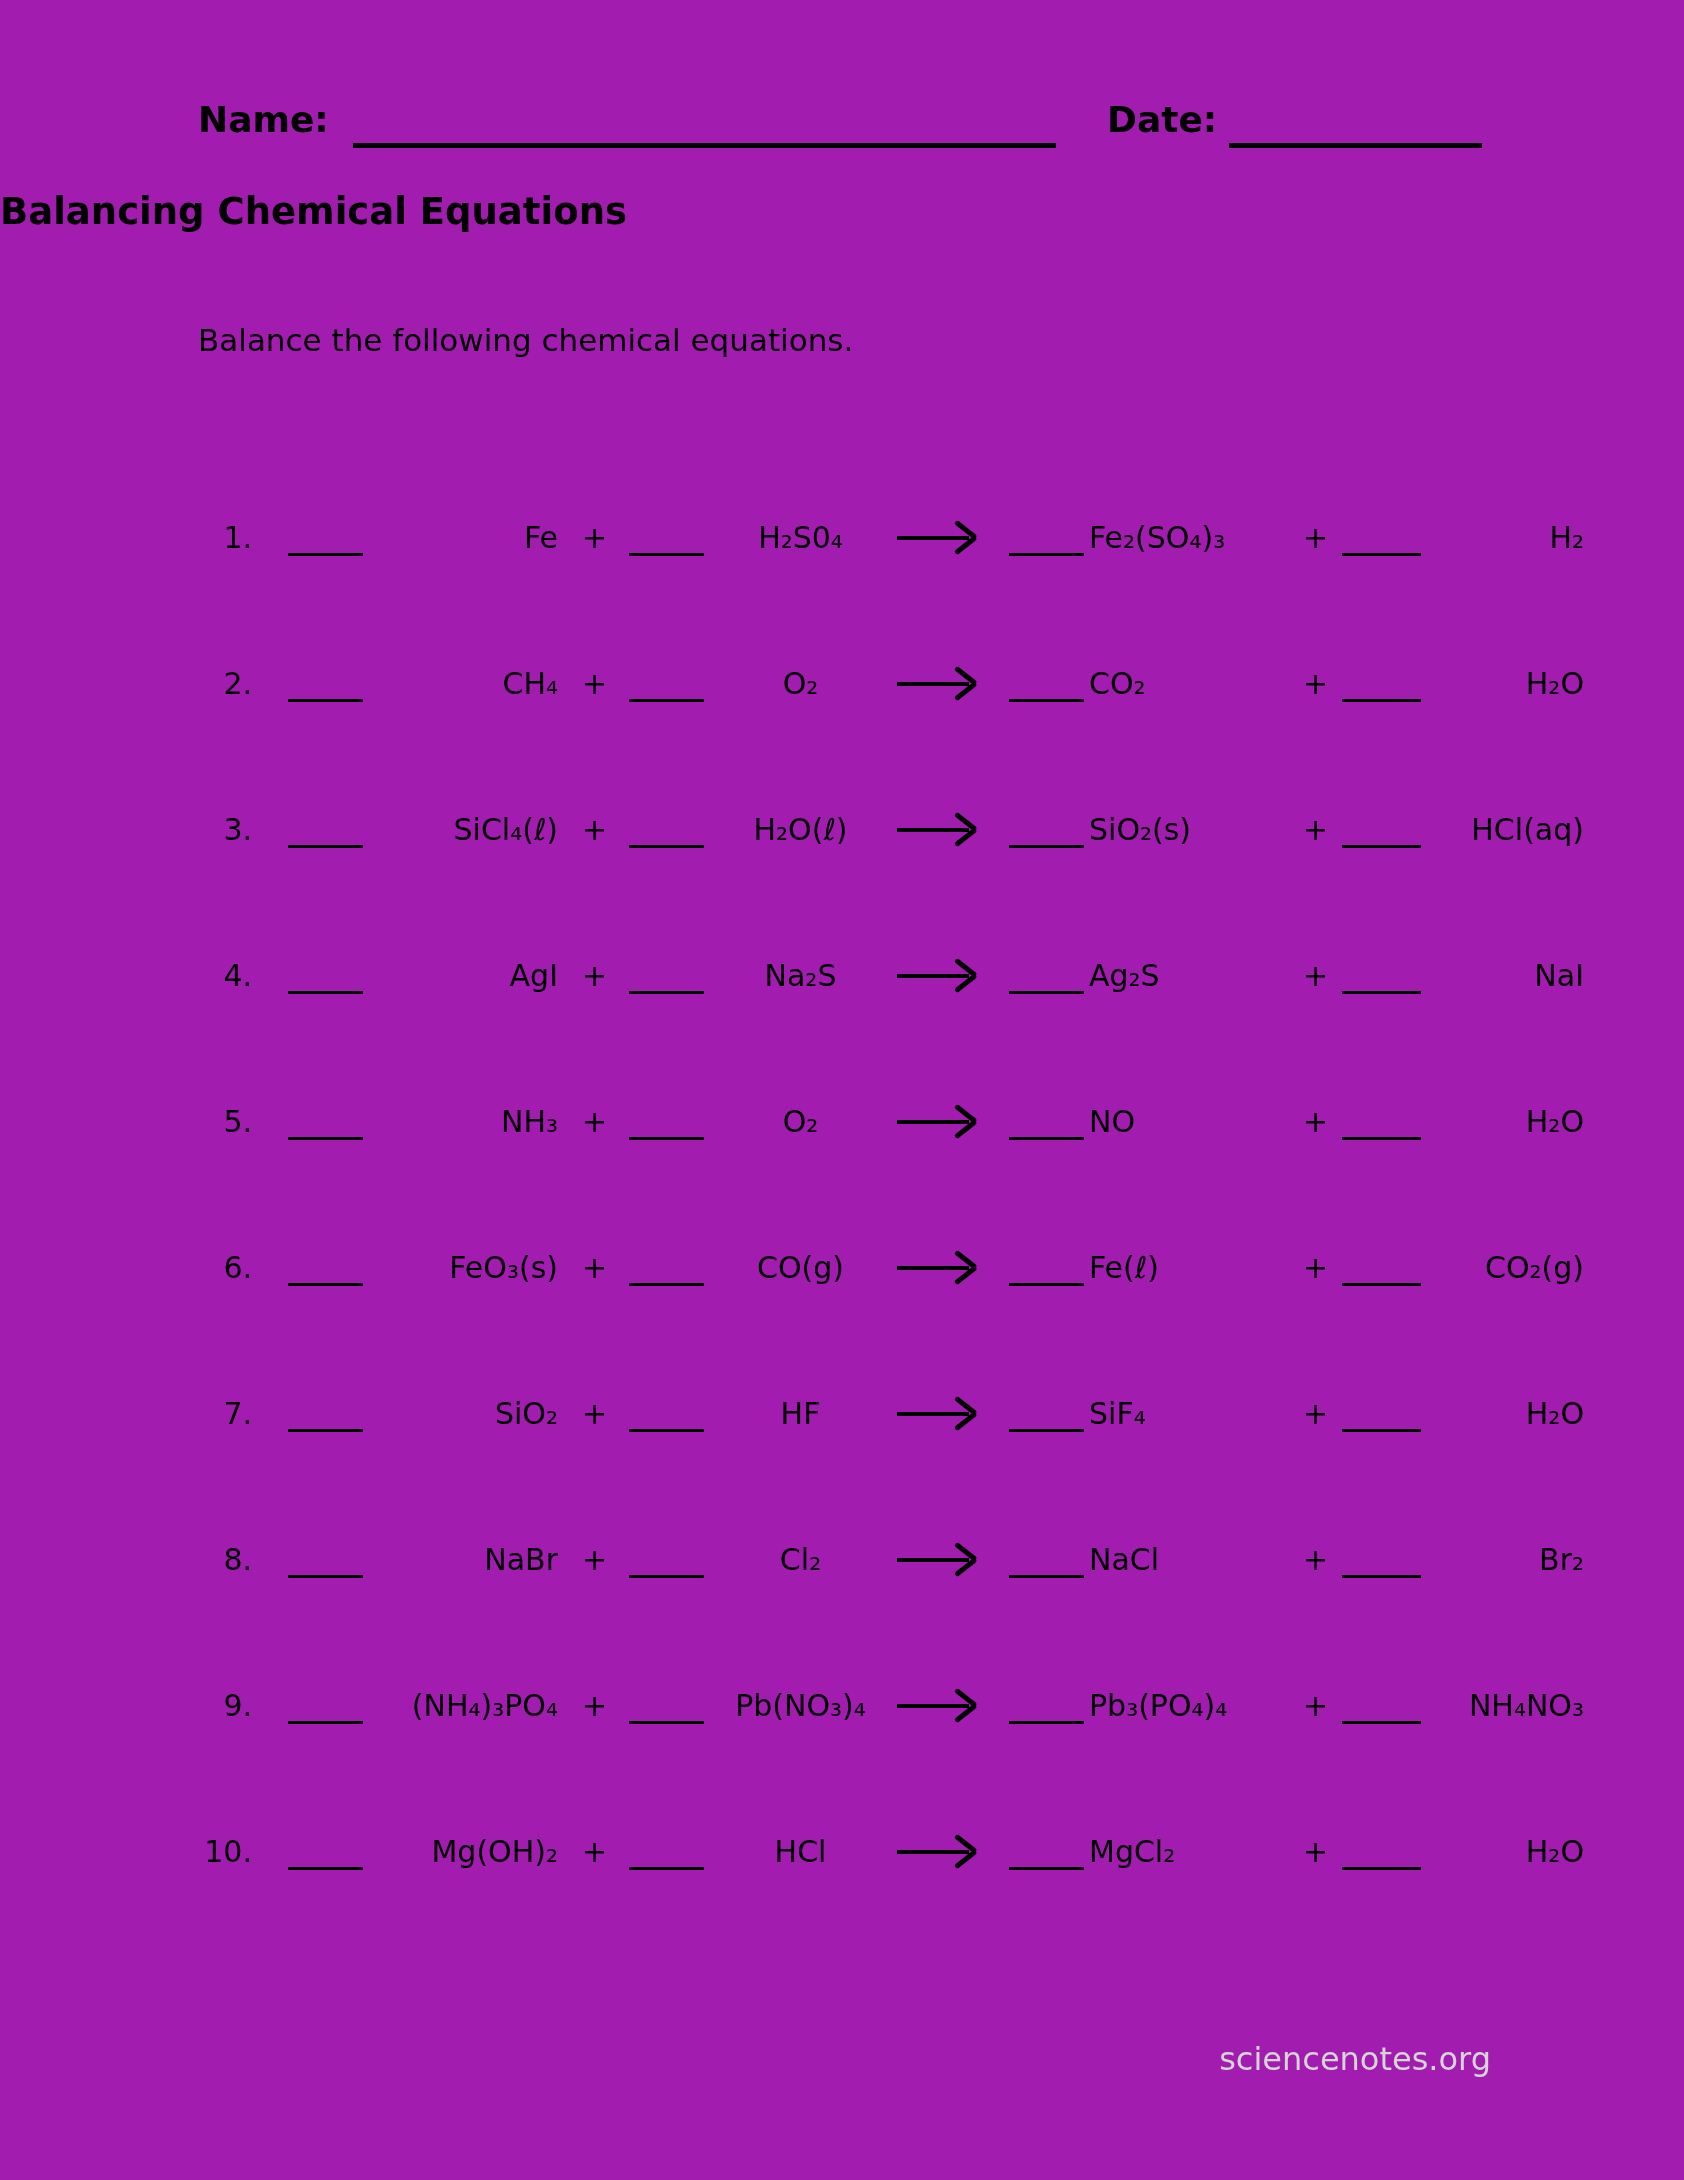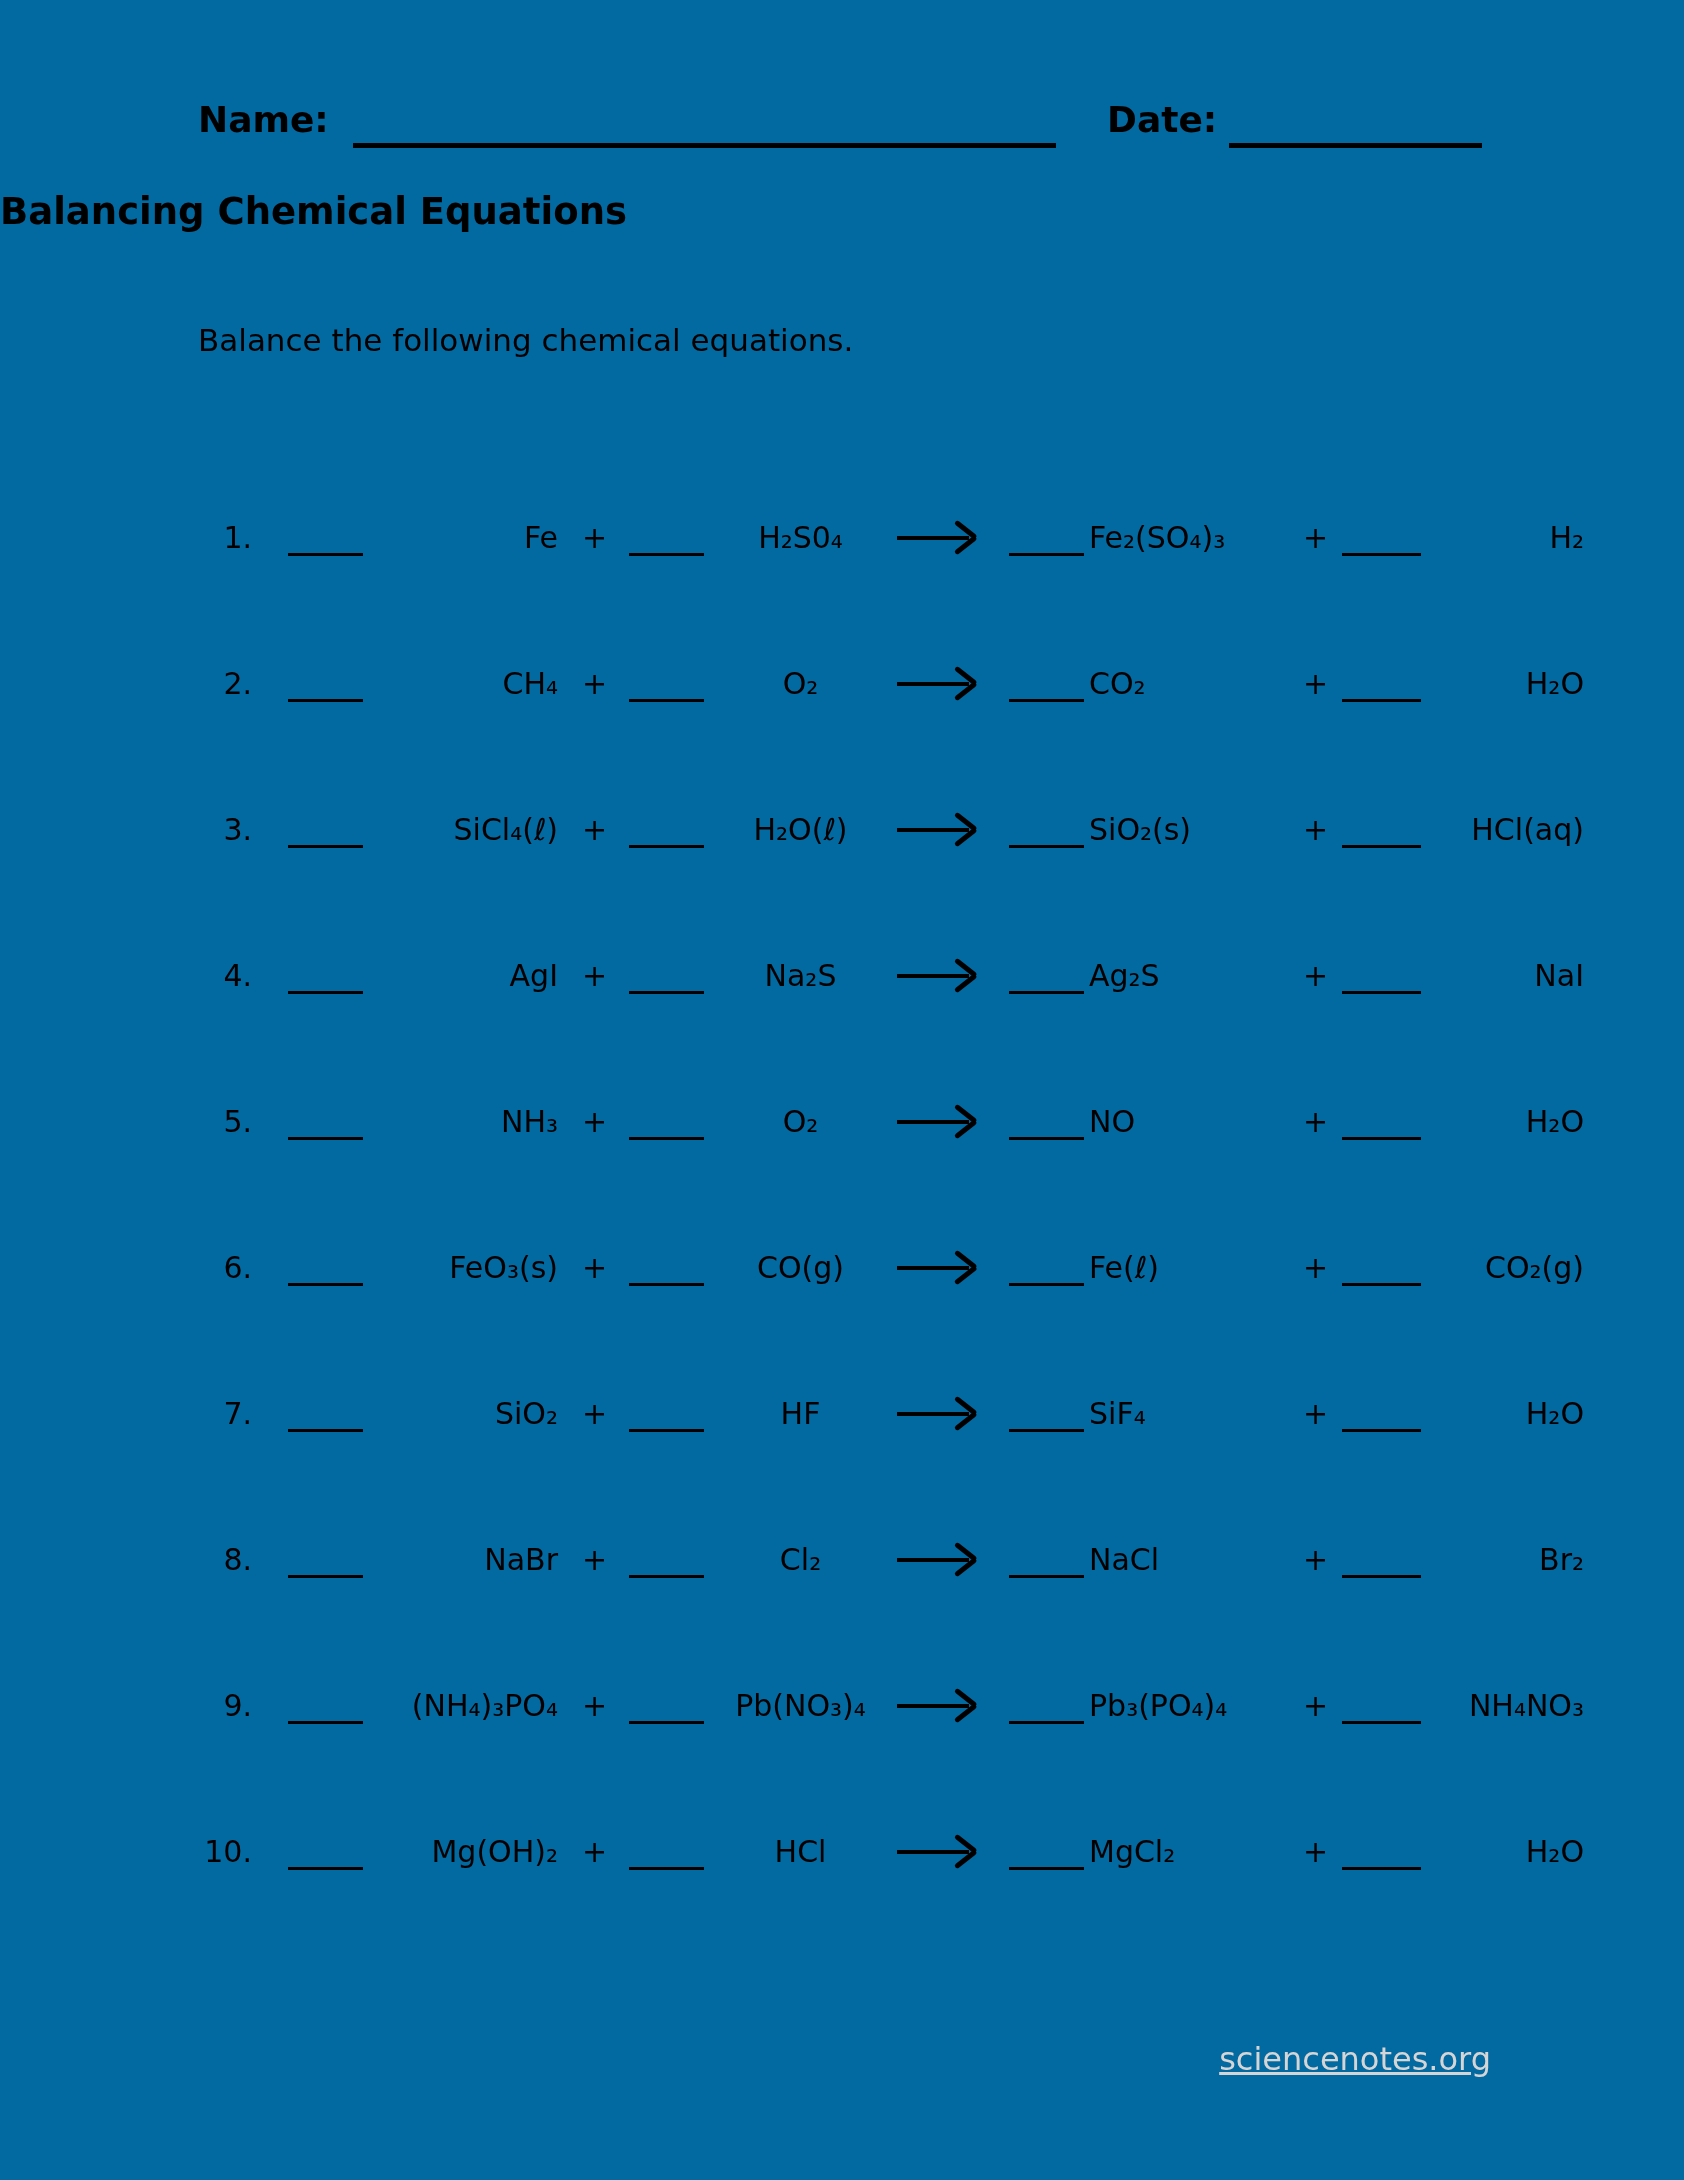--- a/index.html
+++ b/index.html
@@ -4,21 +4,21 @@
 <style>
   html, body {
     margin: 0;
     padding: 0;
     background: #ffffff;
   }
   .page {
     position: relative;
     width: 1685px;
     height: 2181px;
-    background: #0369a1;
+    background: #a21caf;
     font-family: "DejaVu Sans", sans-serif;
     color: #000000;
     overflow: hidden;
   }
 
   
   .name-label {
     position: absolute;
     left: 198px;
     top: 102px;
@@ -137,21 +137,20 @@
   .arrow-head-bottom { transform: rotate(-38deg); }
 
   
   .footer {
     position: absolute;
     right: 194px;
     top: 2043px;
     font-size: 32px;
     color: #d5d5d5;
     line-height: 1;
-    text-decoration: underline;
   }
 </style>
 </head>
 <body>
 
 <div class="page">
 
   <div>
     <span class="name-label">Name:</span>
     <span class="name-line"></span>

